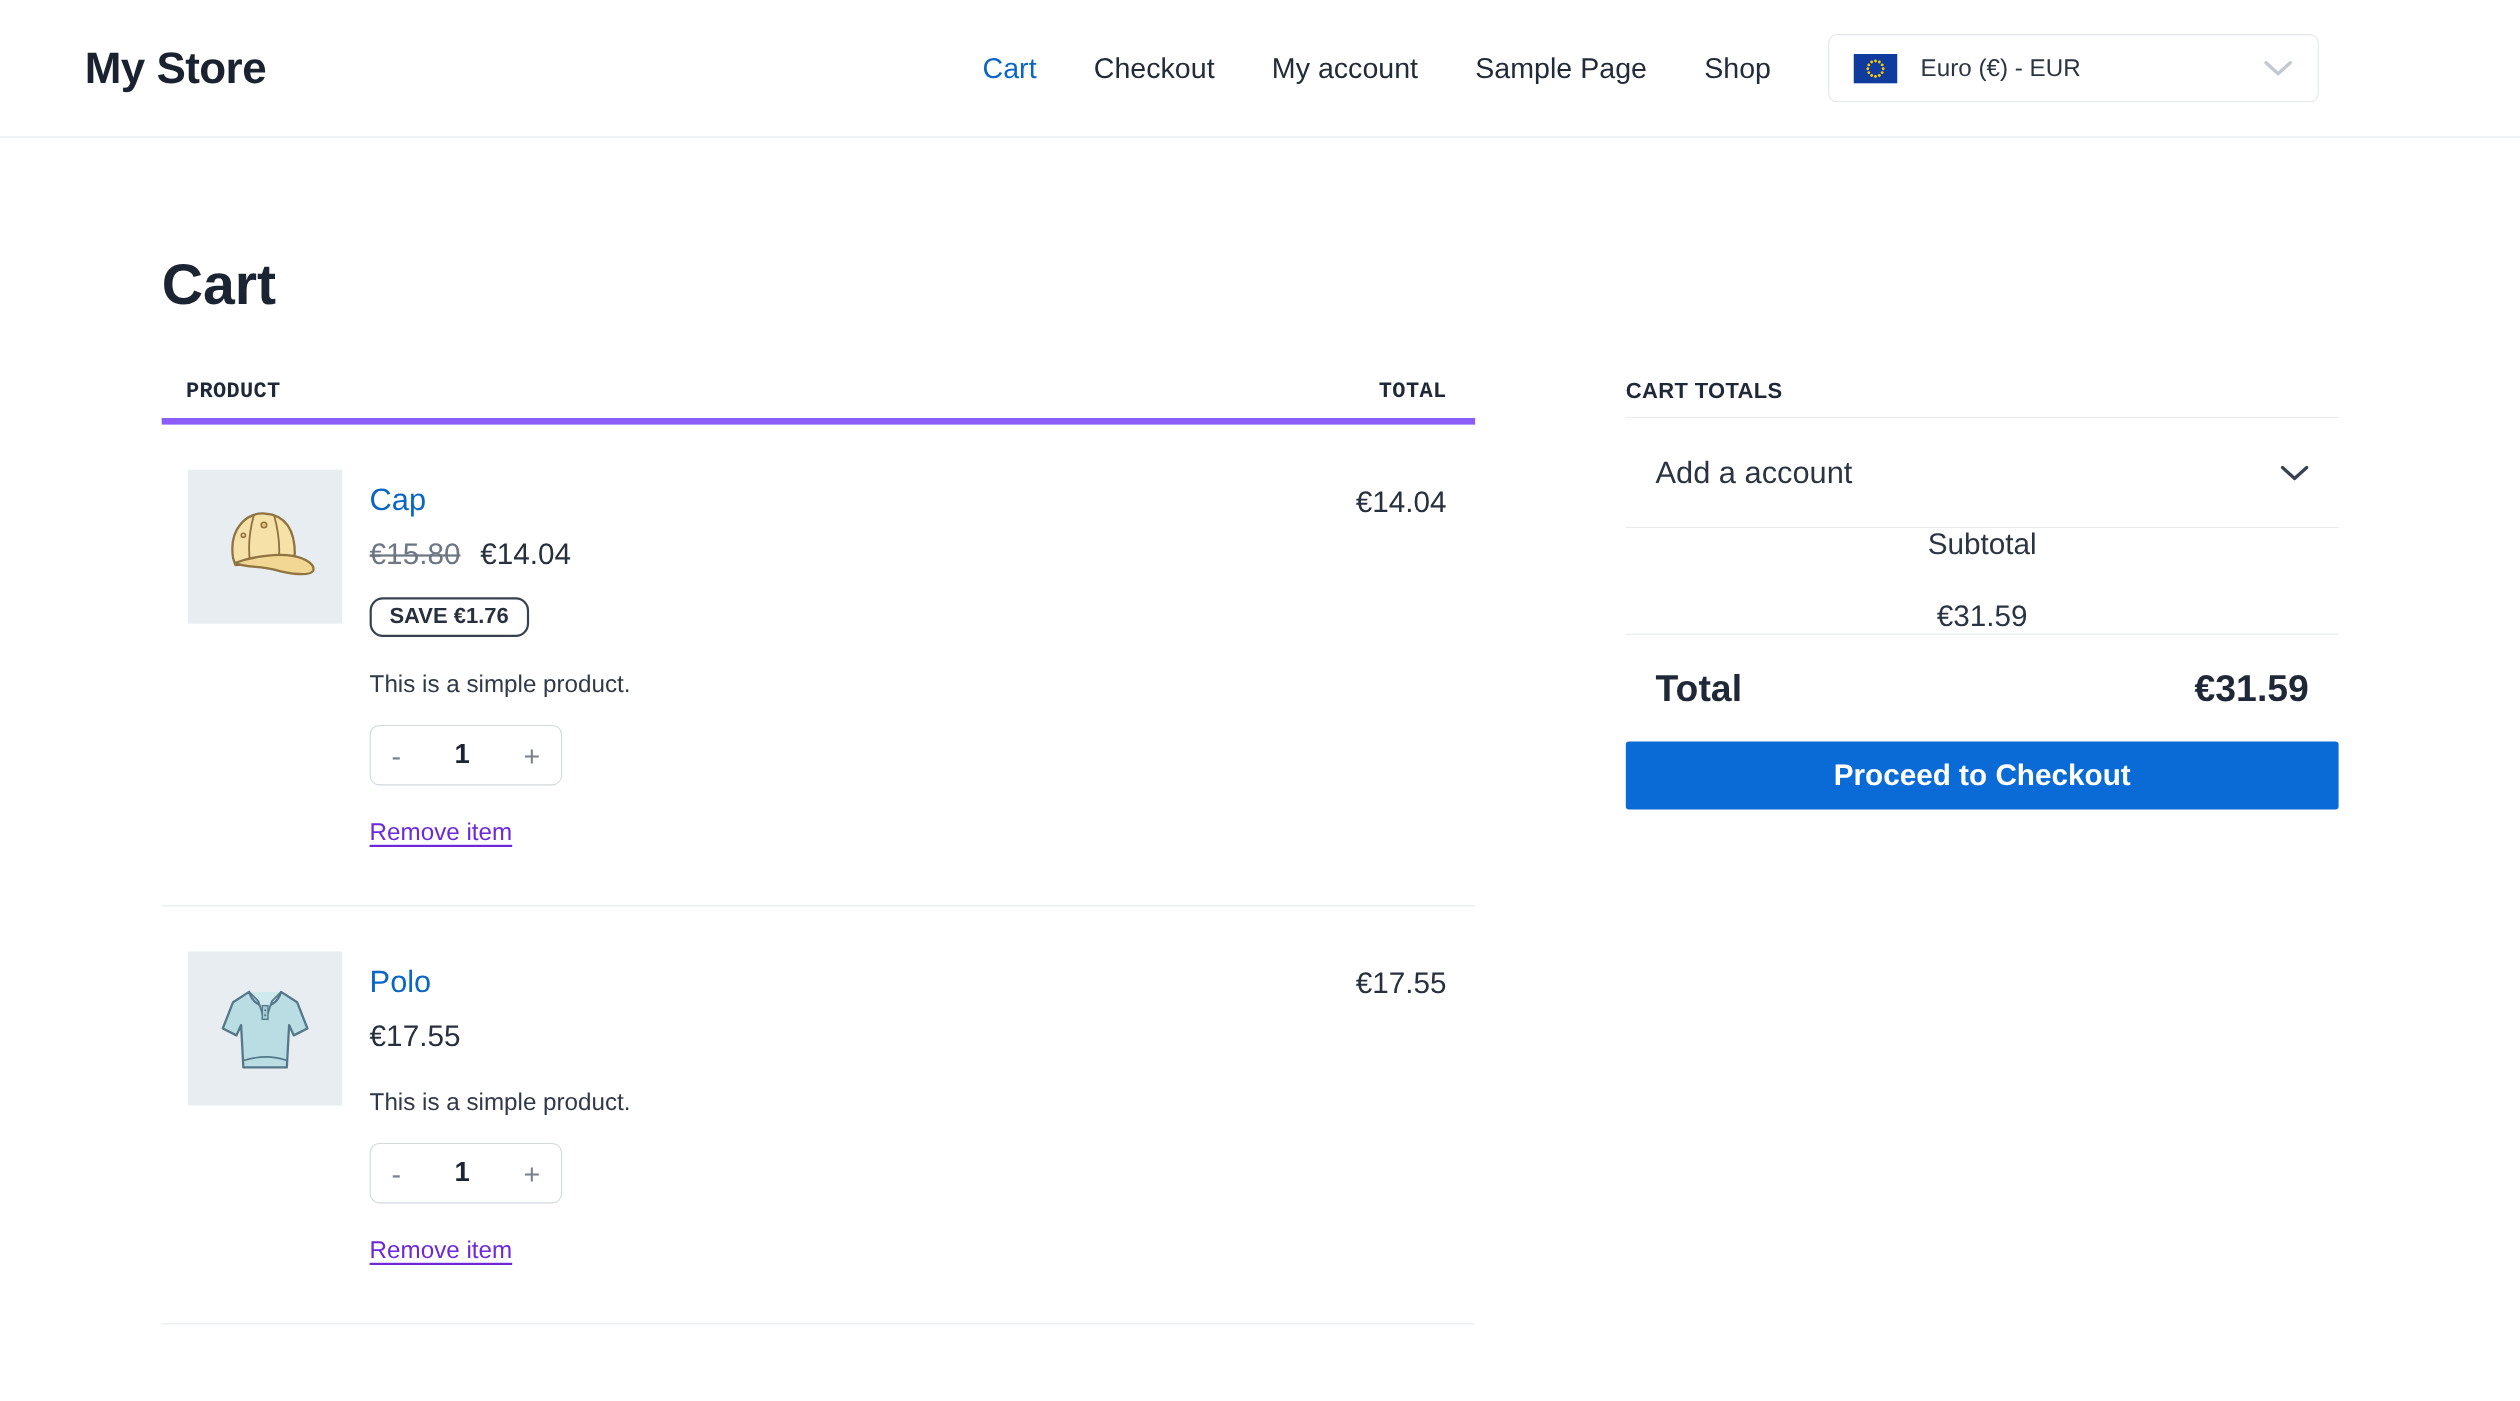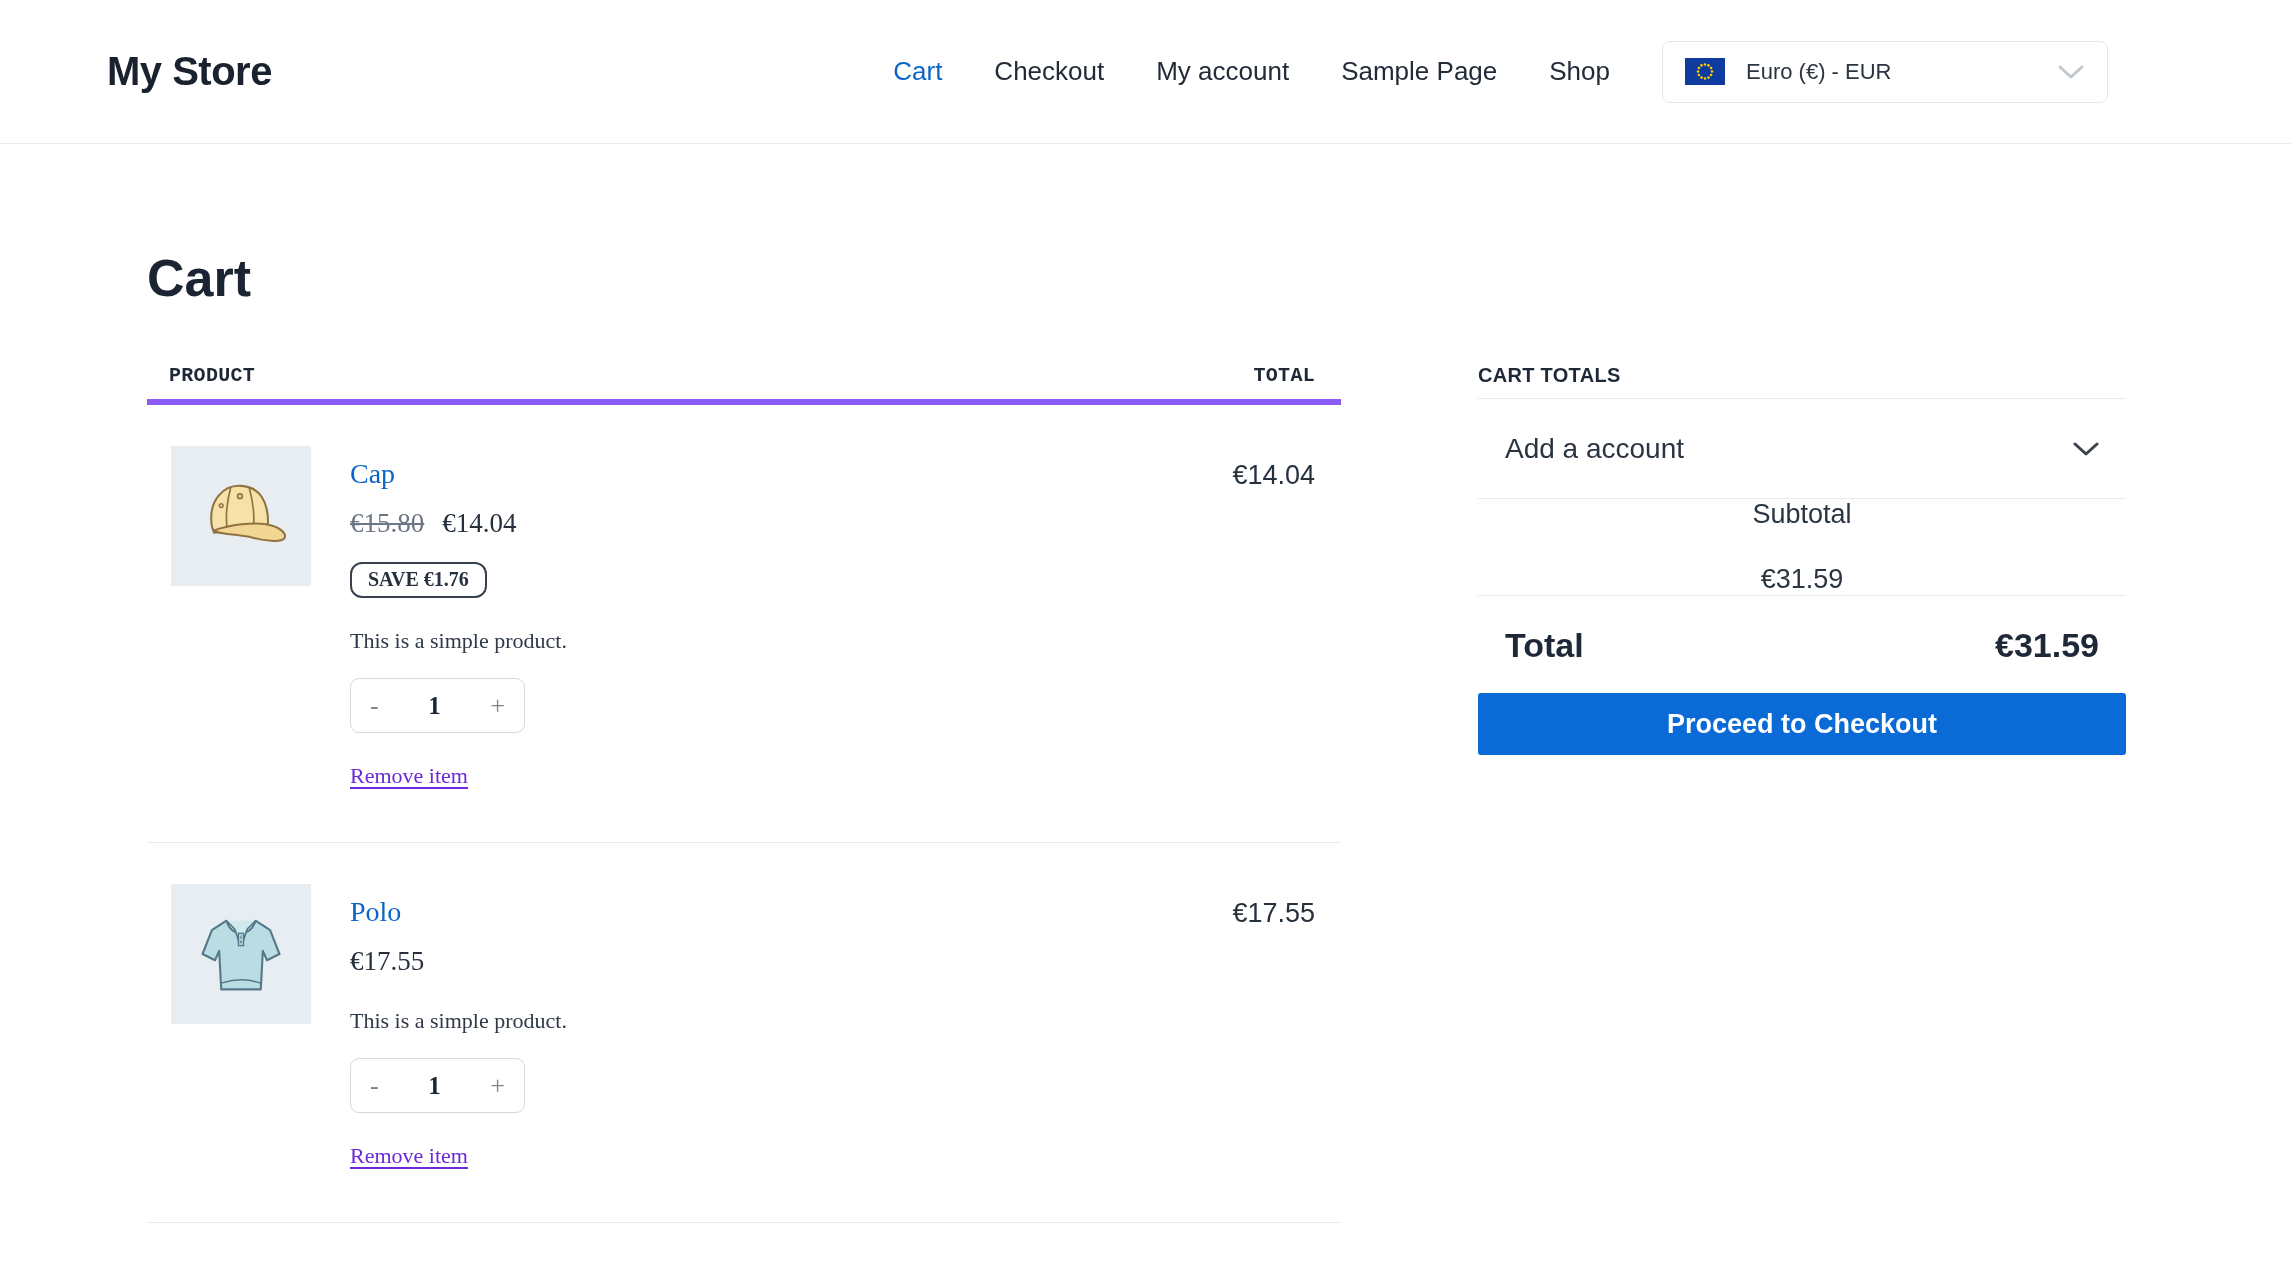--- a/index.html
+++ b/index.html
@@ -1,21 +1,21 @@
 <!DOCTYPE html>
 <html><head>
 <meta charset="utf-8">
 <style>
   * { margin:0; padding:0; box-sizing:border-box; }
   html,body { width:2291px; height:1274px; background:#ffffff; overflow:hidden;
     font-family:"Liberation Sans", sans-serif; color:#27303d; }
 
   
-  .site-header { height:144px; display:flex; align-items:center;
-    padding:0 183px 0 107px; border-bottom:1px solid #e7eaee; background:#fff; }
+  .site-header { height:125px; display:flex; align-items:center;
+    padding:0 183px 0 77px; border-bottom:1px solid #e7eaee; background:#fff; }
   .site-title { font-size:40px; font-weight:600; color:#1a2230; letter-spacing:-0.5px; cursor:pointer; }
   .main-nav { display:flex; gap:52px; margin-left:auto; margin-right:52px; align-items:center; }
   .main-nav a { font-size:26px; color:#222b38; text-decoration:none; cursor:pointer; }
   .main-nav a.active { color:#0a66c6; }
   .currency-selector { width:446px; height:62px; border:1px solid #e3e6ea; border-radius:8px;
     display:flex; align-items:center; padding:0 22px; cursor:pointer; background:#fff; }
   .currency-flag { width:40px; height:27px; flex:none; display:block; }
   .currency-label { margin-left:21px; font-size:22px; color:#2b3542; }
   .currency-chevron { margin-left:auto; display:block; }
 
@@ -26,21 +26,21 @@
 
   
   .cart-table { flex:1 1 auto; min-width:0; }
   .thead { display:flex; justify-content:space-between; padding:0 26px 13px 22px;
     border-bottom:6px solid #8b5cf6; font-size:20px; line-height:21px; font-weight:700;
     color:#1e2836; letter-spacing:0.3px;font-family:Liberation Mono, monospace; }
   .cart-row { display:flex; align-items:flex-start; padding:41px 26px 53px 24px;
     border-bottom:1px solid #e8eaed; }
   .thumb { width:140px; height:140px; background:#e8edf2; flex:none;
     display:flex; align-items:center; justify-content:center; }
-  .item-info { margin-left:39px; flex:1 1 auto;font-family:Liberation Serif, serif; }
+  .item-info { margin-left:25px; flex:1 1 auto; }
   .item-title { display:inline-block; font-size:28px; line-height:34px; margin-top:11px;
     color:#0a66c6; text-decoration:none; cursor:pointer; }
   .price-line { margin-top:16px; font-size:27px; line-height:33px; color:#27303d; }
   .price-line del { color:#6d7683; text-decoration:line-through; margin-right:18px; }
   .sale-price { font-style:normal; }
   .save-badge { display:inline-block; margin-top:22px; border:2px solid #38424f; border-radius:12px;
     padding:4px 16px 5px; font-size:20px; font-weight:700; color:#27303d; background:#fff; }
   .item-desc { margin-top:30px; font-size:22px; line-height:26px; color:#2f3947; }
   .qty-stepper { margin-top:24px; width:175px; height:55px; border:1px solid #d4d9de;
     border-radius:9px; display:flex; align-items:center; justify-content:space-between;

